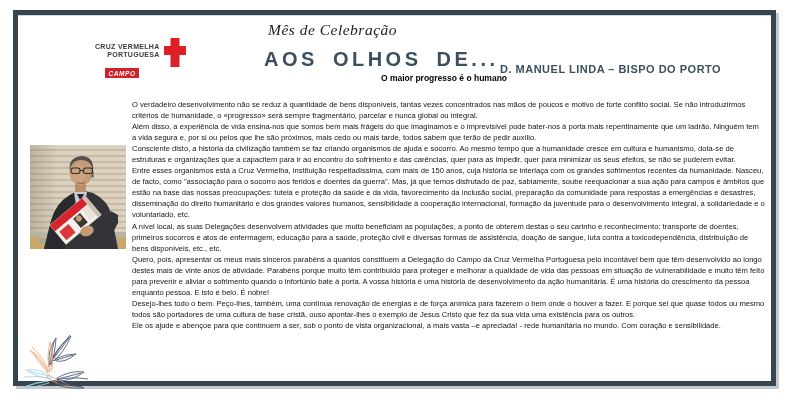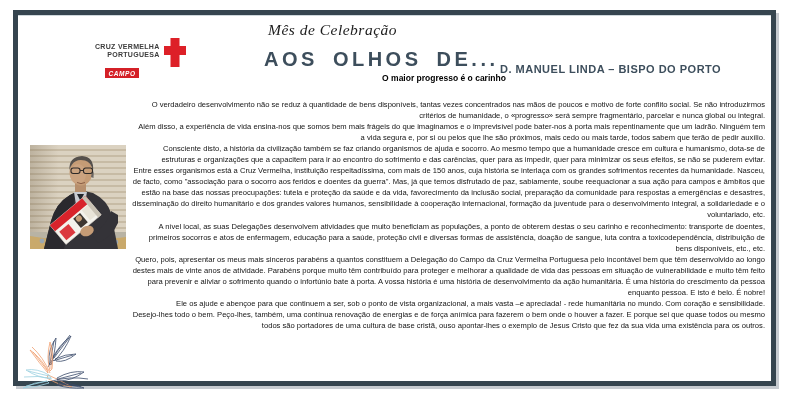--- a/index.html
+++ b/index.html
@@ -48,21 +48,21 @@
     position:absolute;left:12px;top:130px;width:96px;height:104px;
     background:
       linear-gradient(90deg, rgba(110,95,70,.28) 0%, rgba(110,95,70,0) 30%),
       repeating-linear-gradient(180deg,#dbd2c1 0px,#dbd2c1 4px,#c7bba5 4px,#c7bba5 6px);
     overflow:hidden;
   }
   .photo svg{display:block;width:96px;height:104px;}
   
   .article{
     position:absolute;left:114px;top:84px;width:633px;
-    font-size:7.6px;line-height:11.05px;text-align:right;color:#141414;
+    font-size:7.6px;line-height:11.05px;text-align:left;color:#141414;
   }
   .article p{margin:0;}
   
   .flourish{position:absolute;left:18px;top:327px;width:88px;height:66px;}
 </style>
 </head>
 <body>
 
 <div class="frame">
 
@@ -74,21 +74,21 @@
     <svg class="cross-icon" viewBox="0 0 22 29">
       <rect x="6.5" y="0" width="9" height="29" fill="#dd2028"></rect>
       <rect x="0" y="8" width="22" height="9" fill="#dd2028"></rect>
     </svg>
   </div>
   <div class="campo-badge">CAMPO</div>
 
   <div class="mes-heading">Mês de Celebração</div>
   <div class="main-title">AOS OLHOS DE...</div>
   <div class="author-title">D. MANUEL LINDA – BISPO DO PORTO</div>
-  <div class="subtitle">O maior progresso é o carinho</div>
+  <div class="subtitle">O maior progresso é o humano</div>
 
   <div class="photo">
     <svg viewBox="0 0 96 104">
 
       <rect x="0" y="87" width="96" height="17" fill="#c9a96b"></rect>
       <path d="M0 87 h96 v5 c-18 3 -36 -3 -56 1 c-14 2 -28 0 -40 -2 z" fill="#a9bcd4" opacity="0.55"></path>
       <circle cx="12" cy="96" r="2.4" fill="#8fa6c4" opacity="0.8"></circle>
       <circle cx="26" cy="99" r="2" fill="#b8894e" opacity="0.9"></circle>
       <circle cx="86" cy="97" r="2.2" fill="#8fa6c4" opacity="0.8"></circle>
 
@@ -128,22 +128,22 @@
     </svg>
   </div>
 
   <div class="article">
     <p>O verdadeiro desenvolvimento não se reduz à quantidade de bens disponíveis, tantas vezes concentrados nas mãos de poucos e motivo de forte conflito social. Se não introduzirmos critérios de humanidade, o «progresso» será sempre fragmentário, parcelar e nunca global ou integral.</p>
     <p>Além disso, a experiência de vida ensina-nos que somos bem mais frágeis do que imaginamos e o imprevisível pode bater-nos à porta mais repentinamente que um ladrão. Ninguém tem a vida segura e, por si ou pelos que lhe são próximos, mais cedo ou mais tarde, todos sabem que terão de pedir auxílio.</p>
     <p>Consciente disto, a história da civilização também se faz criando organismos de ajuda e socorro. Ao mesmo tempo que a humanidade cresce em cultura e humanismo, dota-se de estruturas e organizações que a capacitem para ir ao encontro do sofrimento e das carências, quer para as impedir, quer para minimizar os seus efeitos, se não se puderem evitar.</p>
     <p>Entre esses organismos está a Cruz Vermelha, instituição respeitadíssima, com mais de 150 anos, cuja história se interlaça com os grandes sofrimentos recentes da humanidade. Nasceu, de facto, como "associação para o socorro aos feridos e doentes da guerra". Mas, já que temos disfrutado de paz, sabiamente, soube reequacionar a sua ação para campos e âmbitos que estão na base das nossas preocupações: tutela e proteção da saúde e da vida, favorecimento da inclusão social, preparação da comunidade para respostas a emergências e desastres, disseminação do direito humanitário e dos grandes valores humanos, sensibilidade à cooperação internacional, formação da juventude para o desenvolvimento integral, a solidariedade e o voluntariado, etc.</p>
     <p>A nível local, as suas Delegações desenvolvem atividades que muito beneficiam as populações, a ponto de obterem destas o seu carinho e reconhecimento: transporte de doentes, primeiros socorros e atos de enfermagem, educação para a saúde, proteção civil e diversas formas de assistência, doação de sangue, luta contra a toxicodependência, distribuição de bens disponíveis, etc., etc.</p>
     <p>Quero, pois, apresentar os meus mais sinceros parabéns a quantos constituem a Delegação do Campo da Cruz Vermelha Portuguesa pelo incontável bem que têm desenvolvido ao longo destes mais de vinte anos de atividade. Parabéns porque muito têm contribuído para proteger e melhorar a qualidade de vida das pessoas em situação de vulnerabilidade e muito têm feito para prevenir e aliviar o sofrimento quando o infortúnio bate à porta. A vossa história é uma história de desenvolvimento da ação humanitária. É uma história do crescimento da pessoa enquanto pessoa. E isto é belo. É nobre!</p>
+    <p>Desejo-lhes todo o bem. Peço-lhes, também, uma contínua renovação de energias e de força anímica para fazerem o bem onde o houver a fazer. E porque sei que quase todos ou mesmo todos são portadores de uma cultura de base cristã, ouso apontar-lhes o exemplo de Jesus Cristo que fez da sua vida uma existência para os outros.</p>
     <p>Ele os ajude e abençoe para que continuem a ser, sob o ponto de vista organizacional, a mais vasta –e apreciada! - rede humanitária no mundo. Com coração e sensibilidade.</p>
-    <p>Desejo-lhes todo o bem. Peço-lhes, também, uma contínua renovação de energias e de força anímica para fazerem o bem onde o houver a fazer. E porque sei que quase todos ou mesmo todos são portadores de uma cultura de base cristã, ouso apontar-lhes o exemplo de Jesus Cristo que fez da sua vida uma existência para os outros.</p>
   </div>
 
 </div>
 
 <svg class="flourish" viewBox="0 0 88 66">
 
   <g stroke="#3a4a6a" fill="none" stroke-width="0.8">
     <path d="M30 40 Q38 24 52 8"></path>
     <path d="M34 32 Q41 18 53 9 Q46 25 36 34 Z"></path>
     <path d="M36 31 L51 11"></path>

